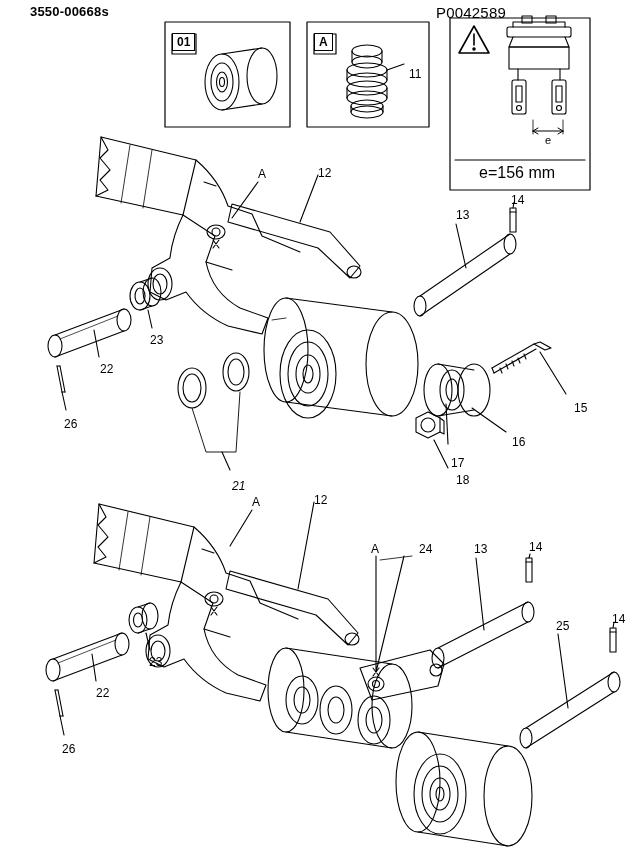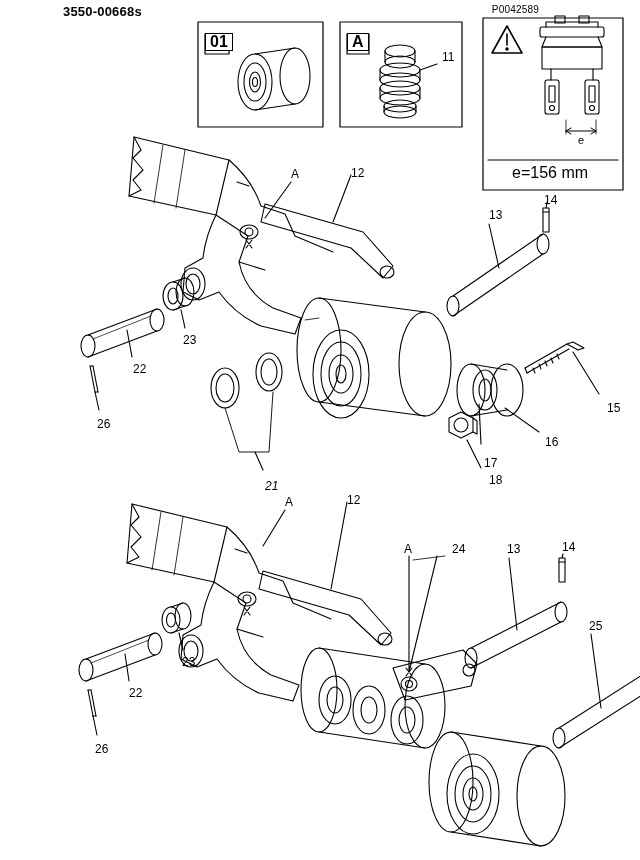--- a/index.html
+++ b/index.html
@@ -12,35 +12,34 @@
     height: 860px;
     position: relative;
     font-family: "Liberation Sans", sans-serif;
     color: #000;
     overflow: hidden;
   }
   #page {
     position: relative;
     width: 516px;
     height: 860px;
-    margin-left: 33px;
   }
   .hdr-left {
     position: absolute;
     left: 30px;
     top: 4px;
     font-size: 13px;
     font-weight: bold;
     letter-spacing: 0.2px;
   }
   .hdr-right {
     position: absolute;
     right: 10px;
     top: 4px;
-    font-size: 10px;
+    font-size: 15px;
     letter-spacing: 0.2px;
   }
   svg.diagram {
     position: absolute;
     left: 0;
     top: 0;
     width: 640px;
     height: 860px;
   }
   .lbl {
@@ -48,21 +47,21 @@
     font-size: 12px;
     line-height: 12px;
     font-family: "Liberation Sans", sans-serif;
     color: #000;
     white-space: nowrap;
   }
   .lbl.small { font-size: 11px; }
   .lbl.boxed {
     border: 1.2px solid #000;
     padding: 2px 4px;
-    font-size: 16px;
+    font-size: 12px;
     font-weight: bold;
     background: #fff;
   }
   .lbl.emeas {
     font-size: 16px;
   }
 </style>
 </head>
 <body>
 
@@ -361,21 +360,21 @@
       <path d="M252 510 L230 546"></path>
     </g>
   </svg>
 
   <div class="lbl boxed" style="left:172px; top:33px;">01</div>
   <div class="lbl boxed" style="left:314px; top:33px;">A</div>
 
   <div class="lbl emeas" style="left:479px; top:167px;">e=156 mm</div>
   <div class="lbl small" style="left:545px; top:134px;">e</div>
 
-  <div class="lbl" style="left:409px; top:51px;">11</div>
+  <div class="lbl" style="left:409px; top:68px;">11</div>
   <div class="lbl" style="left:318px; top:167px;">12</div>
   <div class="lbl" style="left:258px; top:168px;">A</div>
   <div class="lbl" style="left:456px; top:209px;">13</div>
   <div class="lbl" style="left:511px; top:194px;">14</div>
   <div class="lbl" style="left:150px; top:334px;">23</div>
   <div class="lbl" style="left:100px; top:363px;">22</div>
   <div class="lbl" style="left:64px;  top:418px;">26</div>
   <div class="lbl" style="left:232px; top:480px;font-style:italic;">21</div>
   <div class="lbl" style="left:574px; top:402px;">15</div>
   <div class="lbl" style="left:512px; top:436px;">16</div>

